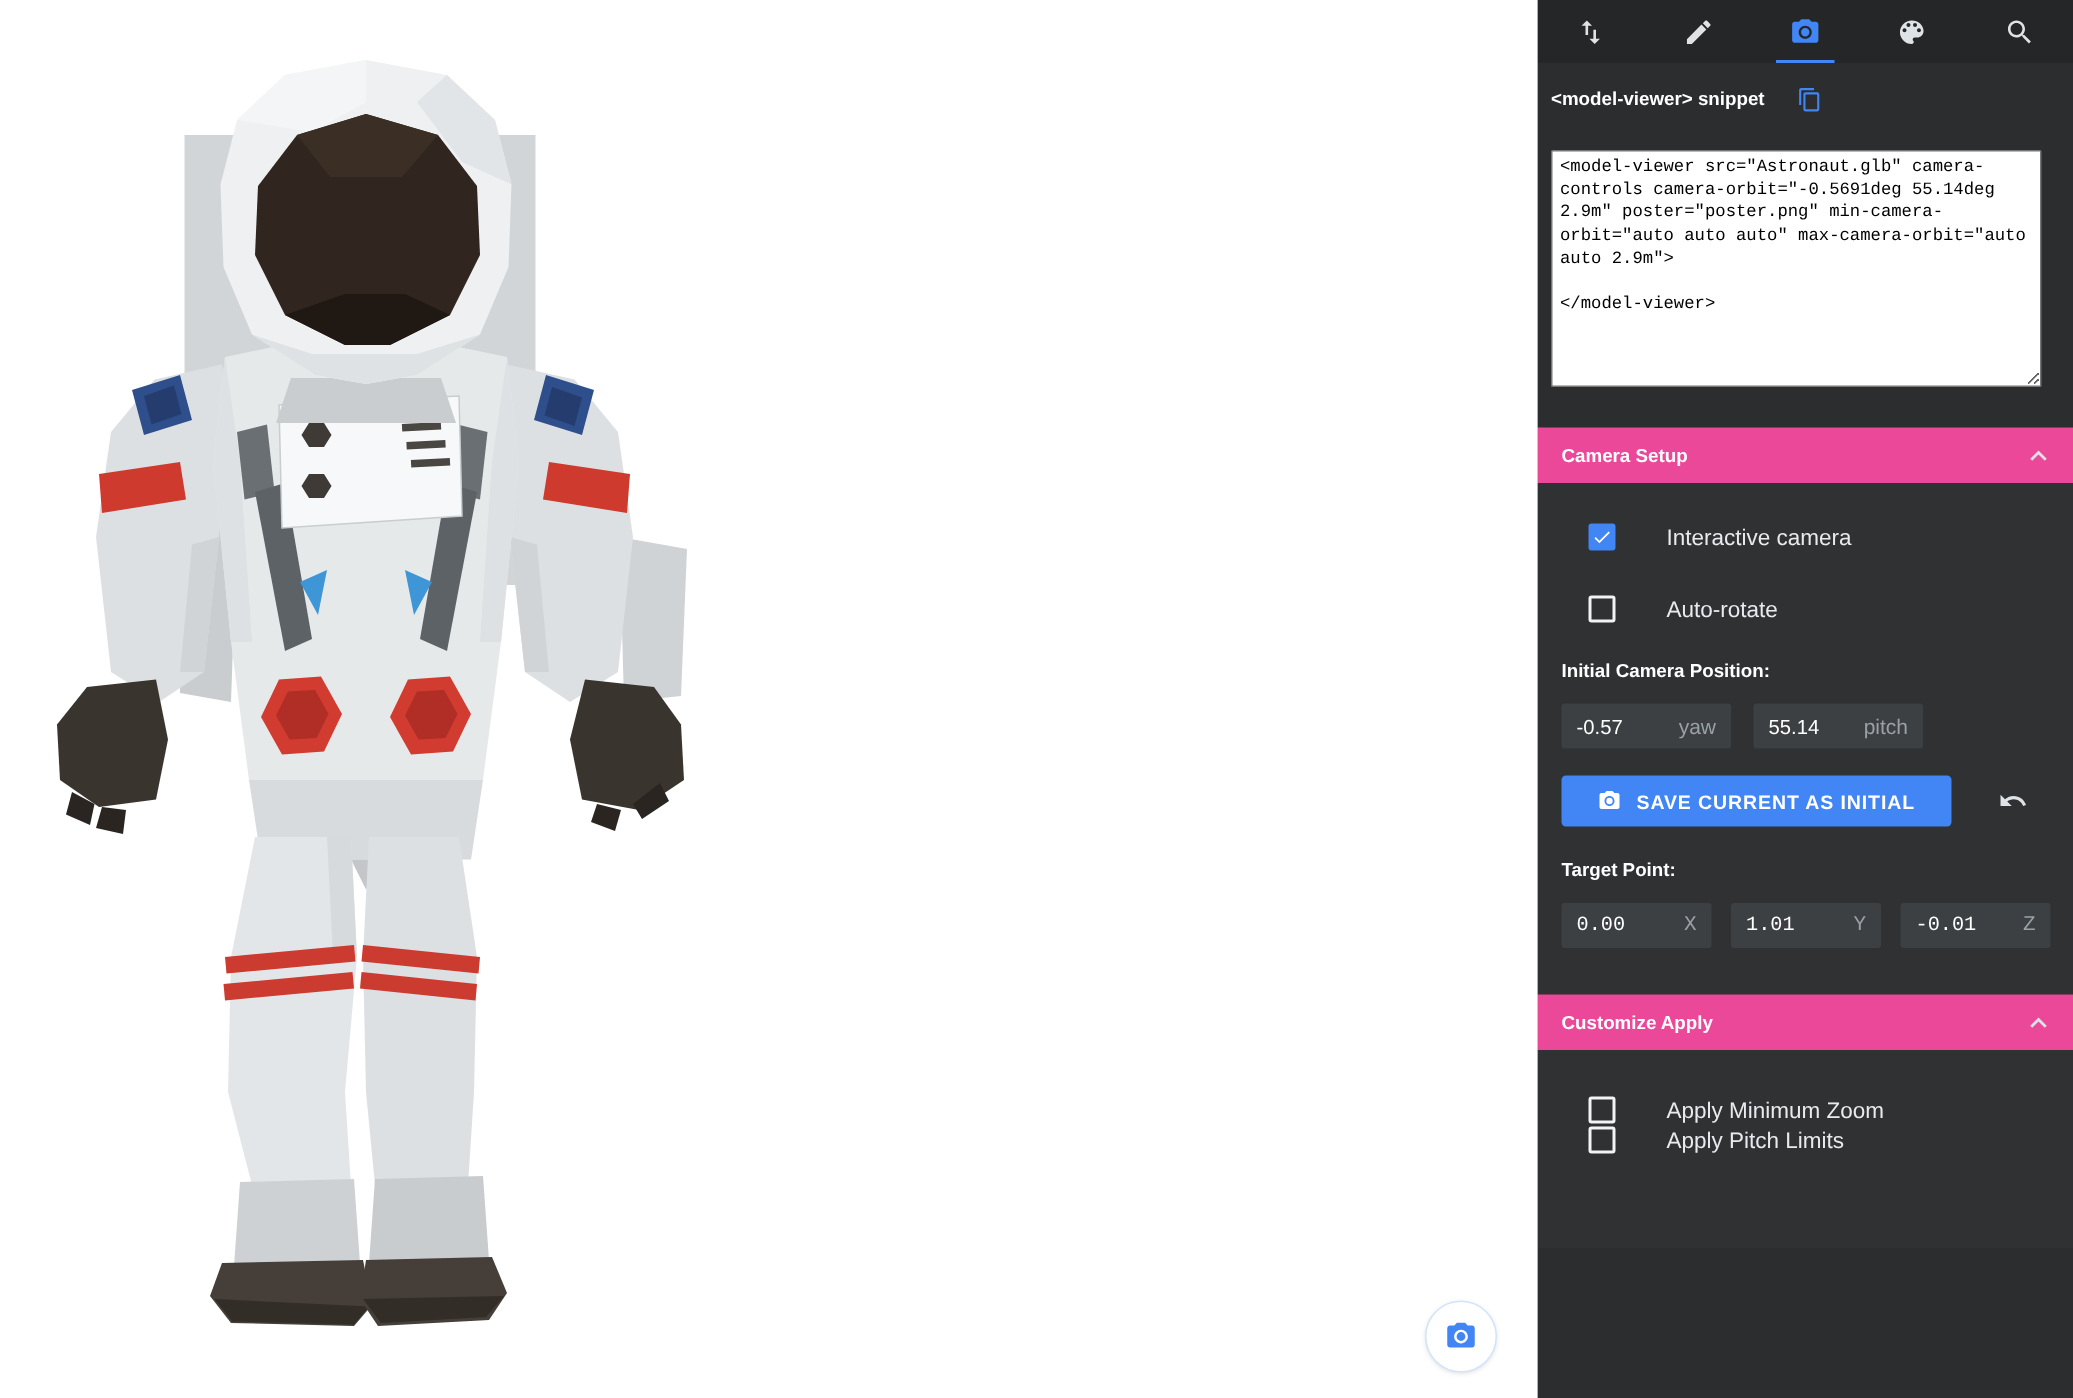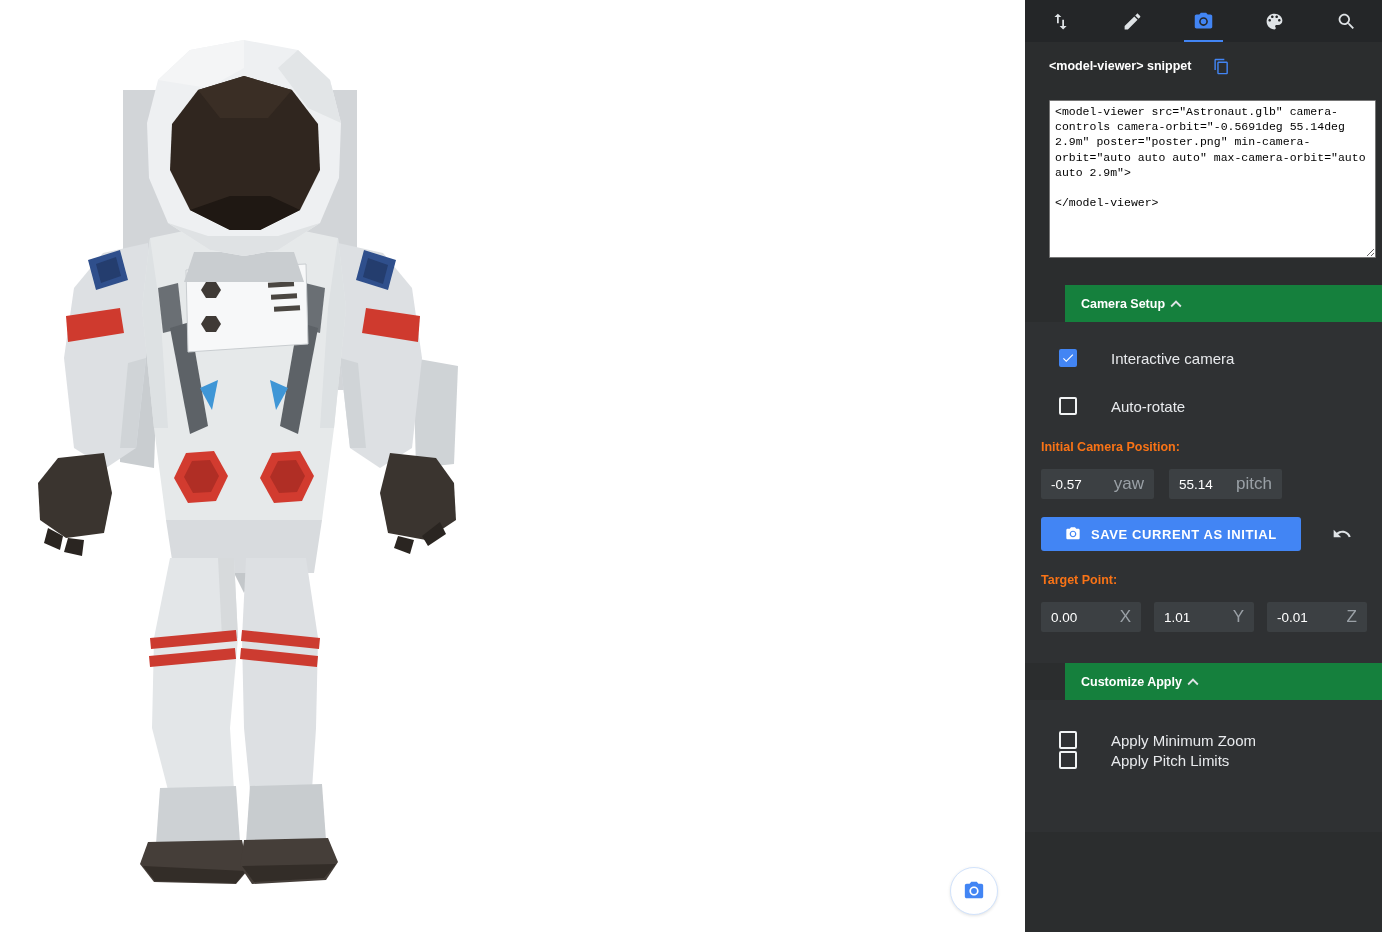--- a/index.html
+++ b/index.html
@@ -24,68 +24,68 @@
 
   
   .panel { width:357px; height:932px; background:#2b2d2e; color:#e8eaed; display:flex; flex-direction:column; }
 
   .topbar { height:42px; background:#242628; display:flex; flex:0 0 auto; }
   .tab { flex:1; display:flex; align-items:center; justify-content:center; position:relative; cursor:pointer; }
   .tab svg { width:21px; height:21px; fill:#dfe3e6; }
   .tab.active svg { fill:#4285f4; }
   .tab.active::after { content:""; position:absolute; bottom:0; left:16px; right:16px; height:2px; background:#4285f4; }
 
-  .snippet { padding:14px 14px 27px 24px; background:#2b2d2e; flex:0 0 auto; }
+  .snippet { padding:14px 14px 27px 9px; background:#2b2d2e; flex:0 0 auto; }
   .snippet-header { display:flex; align-items:center; height:20px; margin-bottom:24px; }
   .snippet-title { font-weight:bold; font-size:12.5px; color:#ffffff; }
   .copy-btn { background:none; border:none; padding:0; margin-left:22px; cursor:pointer; display:flex; }
   .copy-btn svg { width:17px; height:17px; fill:#4285f4; }
   textarea.code {
     display:block; width:327px; height:158px; resize:both;
     background:#ffffff; color:#000000; border:1px solid #767676; border-radius:1px;
     font-family:"Liberation Mono", monospace; font-size:11.5px; line-height:1.32;
     padding:3px 5px; outline:none;
   }
 
   .section-header {
-    height:37px; background:#15803d; display:flex; align-items:center;
-    justify-content:flex-start; padding:0 12px 0 16px; cursor:pointer; flex:0 0 auto;margin-left:40px;
+    height:37px; background:#ec4899; display:flex; align-items:center;
+    justify-content:space-between; padding:0 12px 0 16px; cursor:pointer; flex:0 0 auto;
   }
   .section-title { font-weight:bold; font-size:12.5px; color:#ffffff; }
   .section-header svg { width:22px; height:22px; fill:#dfe3e6; }
 
   .section-body { background:#2f3133; flex:0 0 auto; }
   .body-setup { padding:26px 16px 31px; }
   .body-limits { padding:30px 16px 34px; }
 
   .check-row { display:flex; align-items:center; height:20px; padding-left:18px;gap:20px; }
   .mb28 { margin-bottom:28px; }
   .checkbox {
     position:relative; width:18px; height:18px; border:2px solid #f1f3f4; border-radius:2px;
     margin-right:14px; cursor:pointer; flex:0 0 auto; background:transparent;
   }
   .checkbox.checked { background:#4285f4; border-color:#4285f4; }
   .checkbox svg { position:absolute; left:0; top:0; width:14px; height:14px; fill:#ffffff; }
   .check-label { font-size:15px; color:#e8eaed; }
 
-  .field-label { font-weight:bold; font-size:12.5px; color:#f97316; height:15px; margin:24px 0 14px; }
+  .field-label { font-weight:bold; font-size:12.5px; color:#ffffff; height:15px; margin:24px 0 14px; }
   .field-label.target { margin-top:22px; }
   .fields-row { display:flex; gap:15px; margin-bottom:18px; }
-  .fields-row.target { gap:13px; margin-bottom:0; }
+  .fields-row.target { gap:13px; margin-bottom:0;font-family:Liberation Mono, monospace; }
   .field {
     display:flex; align-items:center; background:#3c4043; height:30px;
     border-radius:2px; padding:0 10px; cursor:text;
   }
   .field.w113 { width:113px; }
   .field.w100 { width:100px; }
   .field input {
     flex:1; min-width:0; background:transparent; border:none; outline:none;
     color:#ffffff; font-size:13.5px; font-family:inherit; padding:0;
   }
-  .field .suffix { color:#9aa0a6; font-size:17px; margin-left:4px; flex:0 0 auto;text-align:center; }
+  .field .suffix { color:#9aa0a6; font-size:14px; margin-left:4px; flex:0 0 auto;text-align:center; }
 
   .save-row { display:flex; align-items:center; justify-content:space-between; padding-right:14px; margin-bottom:0; }
   .save-btn {
     display:flex; align-items:center; gap:10px; height:34px; padding:0 24px;
     background:#4285f4; color:#ffffff; border:none; border-radius:3px;
     font-family:inherit; font-size:13px; font-weight:bold; letter-spacing:.6px; cursor:pointer;
   }
   .save-btn svg { width:16px; height:16px; fill:#ffffff; }
   .undo-btn { background:none; border:none; padding:0; cursor:pointer; display:flex; }
   .undo-btn svg { width:20px; height:20px; fill:#dfe3e6; }

